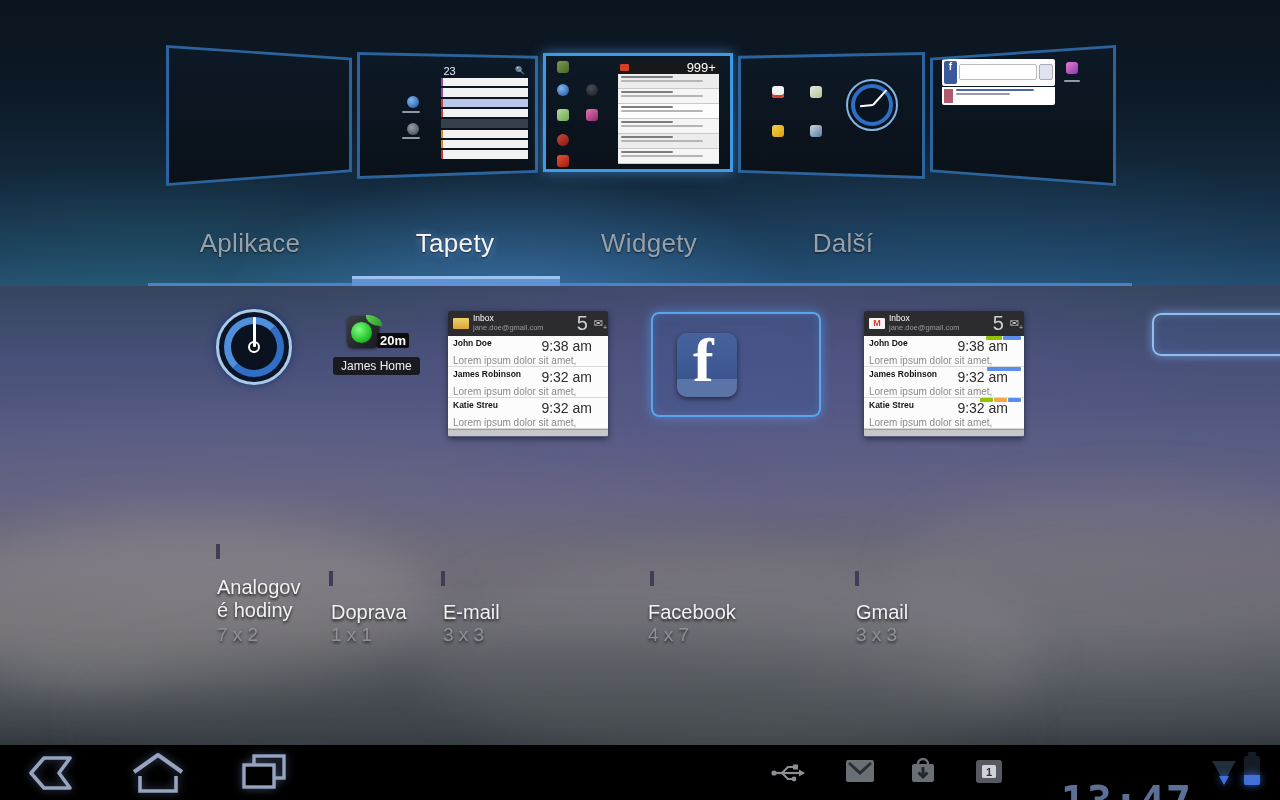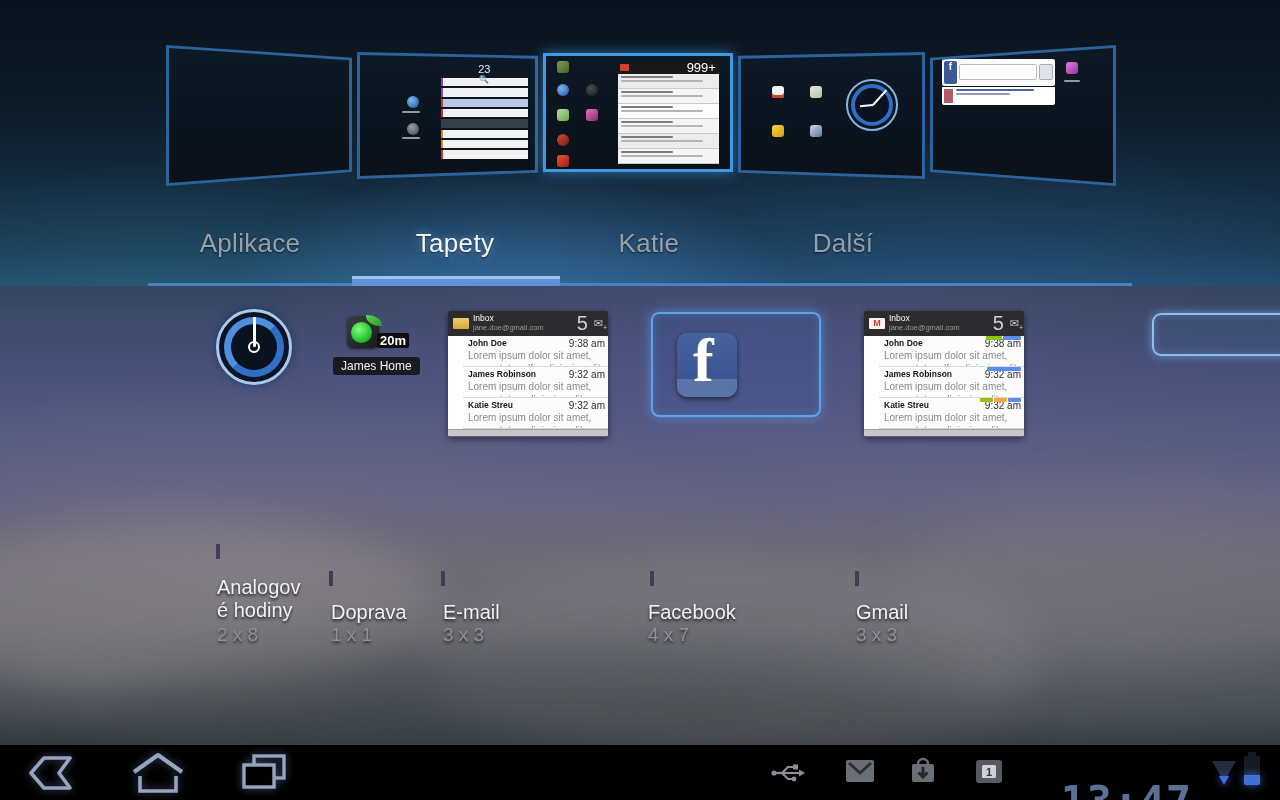--- a/index.html
+++ b/index.html
@@ -22,21 +22,21 @@
   .thumb.sel .thumb-border { background:#3f9ae6; }
   .thumb-fill { position:absolute; inset:3px; background:linear-gradient(180deg,#0d1926,#0a1119); overflow:hidden; }
   .t1, .t1 .thumb-fill { clip-path:polygon(0 0,100% 9%,100% 90%,0 100%); }
   .t2, .t2 .thumb-fill { clip-path:polygon(0 0,100% 3%,100% 95%,0 100%); }
   .t4, .t4 .thumb-fill { clip-path:polygon(0 3%,100% 0,100% 100%,0 95%); }
   .t5, .t5 .thumb-fill { clip-path:polygon(0 9%,100% 0,100% 100%,0 90%); }
   .thumb.sel { filter:drop-shadow(0 0 7px rgba(80,170,255,.55)); }
 
   
   .mini-agenda { position:absolute; left:46%; top:7%; width:50%; height:86%; }
-  .mini-agenda-clock { height:14%; color:#e8edf2; font-size:11px; display:flex; align-items:center; justify-content:space-between; padding:0 3px;flex-direction:column; }
+  .mini-agenda-clock { height:14%; color:#e8edf2; font-size:11px; display:flex; align-items:center; justify-content:space-between; padding:0 3px; }
   .mini-agenda-row { height:8%; margin-bottom:2px; background:#f2f2f2; border-left:2px solid #8a4aa0; }
   .mini-agenda-row.r3 { background:#b9c7e8; border-left-color:#c03a3a; }
   .mini-agenda-row.r5 { background:#35404c; border-left-color:#35404c; }
   .mini-agenda-row.r6, .mini-agenda-row.r7 { border-left-color:#d08a2a; }
   .mini-ic { position:absolute; width:12px; height:12px; border-radius:3px; }
   .mini-lbl { position:absolute; height:2px; background:#8d99a5; border-radius:1px; }
 
   .mini-gmail { position:absolute; left:39%; top:5%; width:55%; height:91%; }
   .mini-gmail-head { height:12%; background:#17181a; color:#fff; display:flex; align-items:center; justify-content:flex-end; padding:0 3px; font-size:13px; }
   .mini-gmail-chip { position:absolute; left:2px; top:2px; width:9px; height:7px; background:#d43f2a; border-radius:1px; }
@@ -96,24 +96,24 @@
   .mw-env { width:16px; height:11px; border-radius:1px; position:relative; flex:none; }
   .mw-env.gold { background:linear-gradient(180deg,#f0cf6a,#d9a63a); }
   .mw-env.white { background:#f4f4f4; color:#d43f2a; font-size:9px; font-weight:bold; line-height:11px; text-align:center; }
   .mw-titles { flex:1; line-height:1.15; overflow:hidden; }
   .mw-folder { font-size:8.5px; color:#fff; }
   .mw-account { font-size:7.5px; color:#9a9a9a; }
   .mw-count { font-size:20px; font-weight:300; color:#c9d0da; margin-right:2px; }
   .mw-compose { font-size:11px; color:#c5c9cf; position:relative; }
   .mw-compose i { position:absolute; right:-4px; bottom:-1px; font-size:7px; font-style:normal; }
   .mw-rows { background:#fff; }
-  .mw-row { position:relative; height:31px; padding:2px 3px 0 5px; border-bottom:1px solid #d8d8d8; overflow:hidden; background:#fcfcfc;margin-left:15px; }
+  .mw-row { position:relative; height:31px; padding:2px 16px 0 5px; border-bottom:1px solid #d8d8d8; overflow:hidden; background:#fcfcfc; }
   .mw-line1 { display:flex; justify-content:space-between; }
   .mw-from { font-size:8.5px; font-weight:bold; color:#141414; }
-  .mw-time { font-size:10px; color:#2c2c2c; }
+  .mw-time { font-size:14px; color:#2c2c2c; }
   .mw-body { font-size:10px; color:#8b8b8b; line-height:1.3; }
   .mw-foot { height:7px; background:#c7c7c7; border-top:1px solid #9e9e9e; }
   .mw-labels { position:absolute; top:0; right:3px; display:flex; gap:1px; height:4px; }
   .mw-labels div { height:4px; border-radius:1px; }
 
   
   .g-fbframe { position:absolute; left:651px; top:26px; width:170px; height:105px; border:2px solid #5aa4ee; border-radius:8px; background:rgba(45,85,155,.22); box-shadow:0 0 12px rgba(90,170,255,.55), inset 0 0 10px rgba(90,160,255,.25); }
   .g-fblogo { position:absolute; left:24px; top:19px; width:60px; height:64px; border-radius:10px; background:linear-gradient(180deg,#47639e 0%,#3b5590 72%,#5a74a8 72%,#5a74a8 100%); box-shadow:0 2px 5px rgba(0,0,0,.55); overflow:hidden; }
   .g-fblogo span { position:absolute; left:16px; top:-8px; color:#fff; font-size:62px; font-weight:bold; font-family:"Liberation Serif",serif; }
 
@@ -247,21 +247,21 @@
               <div style="width:55%;"></div>
             </div>
         </div>
         <div class="mini-ic" style="left:74%;top:10%;background:linear-gradient(140deg,#e87ad0,#8a3ab0);"></div>
         <div class="mini-lbl" style="left:73%;top:24%;width:16px;"></div>
       </div>
     </div>
 
     <span class="tab" style="left:250px;">Aplikace</span>
     <span class="tab active" style="left:455px;">Tapety</span>
-    <span class="tab" style="left:649px;">Katie</span>
+    <span class="tab" style="left:649px;">Widgety</span>
     <span class="tab" style="left:823px;margin-left:20px;">Další</span>
     <div class="divider-line"></div>
     <div class="tab-underline"></div>
   </div>
 
   <div class="wallpaper">
     <div class="cloud" style="left:-80px;top:230px;width:520px;height:180px;background:rgba(165,158,160,.30);"></div>
     <div class="cloud" style="left:420px;top:270px;width:620px;height:200px;background:rgba(150,148,152,.26);"></div>
     <div class="cloud" style="left:900px;top:200px;width:480px;height:170px;background:rgba(140,135,145,.22);"></div>
     <div class="cloud" style="left:100px;top:360px;width:900px;height:160px;background:rgba(60,66,70,.45);filter:blur(30px);"></div>
@@ -373,21 +373,21 @@
 
     <div class="g-partial-frame"></div>
 
     <div class="g-tick" style="left:216px;top:258px;"></div>
     <div class="g-tick" style="left:329px;top:285px;"></div>
     <div class="g-tick" style="left:441px;top:285px;"></div>
     <div class="g-tick" style="left:650px;top:285px;"></div>
     <div class="g-tick" style="left:855px;top:285px;"></div>
 
     <div class="g-label" style="left:217px;top:290px;width:86px;word-break:break-all;">Analogové hodiny</div>
-    <div class="g-size" style="left:217px;top:338px;">2 x 8</div>
+    <div class="g-size" style="left:217px;top:338px;">7 x 2</div>
 
     <div class="g-label" style="left:331px;top:315px;">Doprava</div>
     <div class="g-size" style="left:331px;top:338px;">1 x 1</div>
 
     <div class="g-label" style="left:443px;top:315px;">E-mail</div>
     <div class="g-size" style="left:443px;top:338px;">3 x 3</div>
 
     <div class="g-label" style="left:648px;top:315px;">Facebook</div>
     <div class="g-size" style="left:648px;top:338px;">4 x 7</div>
 

